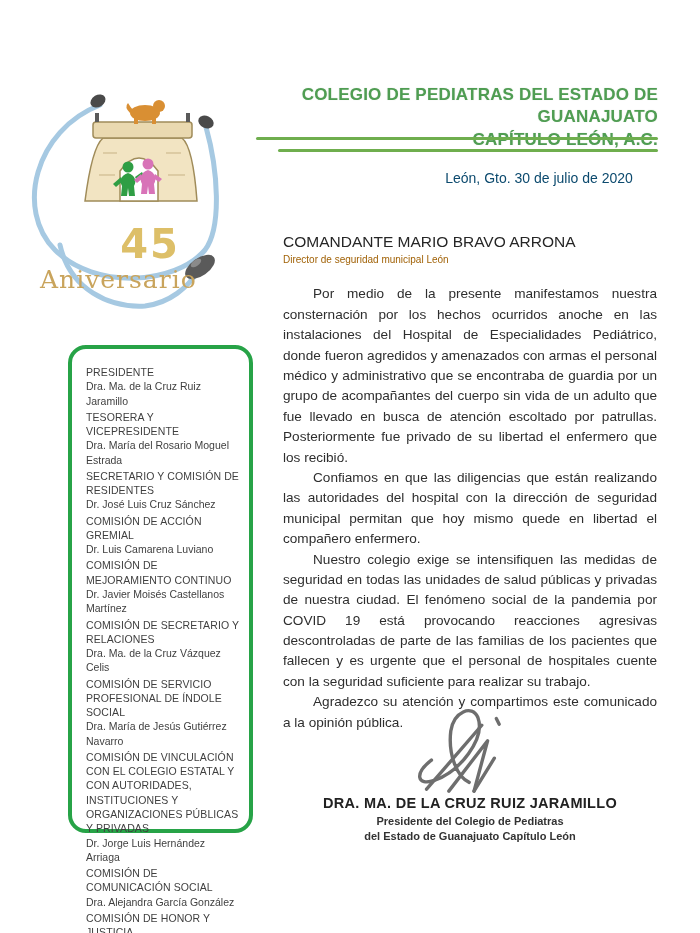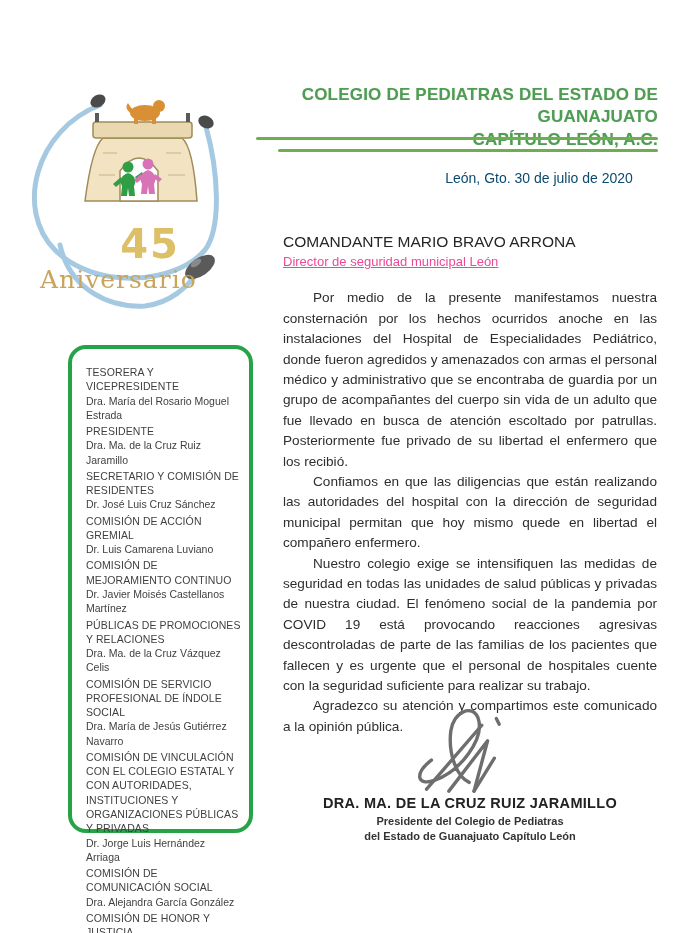--- a/index.html
+++ b/index.html
@@ -50,21 +50,21 @@
   }
   .board-box .entry{margin:0 0 2px 0;}
   .board-box .role,.board-box .name{
     font-size:10.5px;line-height:1.36;color:#3f3f3f;
   }
   .board-box .role{letter-spacing:.1px;}
 
   
   .letter{position:absolute;left:283px;top:224px;width:374px;margin-top:8px;}
   .recipient-line1{font-size:15.5px;color:#262626;line-height:1.35;}
-  .recipient-line2{font-size:13px;color:#ec4899;line-height:1.35;text-decoration:underline;}
+  .recipient-line2{font-size:10px;color:#a16207;line-height:1.35;}
   .paras{margin-top:18px;}
   .paras p{
     margin:0;font-size:13.6px;line-height:1.5;color:#2e2e2e;
     text-align:justify;text-indent:30px;
   }
 
   
   .signature-wrap{position:absolute;left:395px;top:702px;width:160px;height:92px;}
   .sig-name-block{position:absolute;left:283px;top:795px;width:374px;text-align:center;}
   .sig-name{font-size:14.5px;font-weight:bold;color:#222;letter-spacing:.3px;}
@@ -137,46 +137,46 @@
         <ellipse cx="196" cy="188" rx="6" ry="3" transform="rotate(-35 196 188)" fill="#8a8a8a"></ellipse>
       </g>
     </svg>
     <div class="anniv-num">45</div>
     <div class="anniv-word">Aniversario</div>
   </div>
 
   <div class="board-box">
 
       <div class="entry">
+        <div class="role">PRESIDENTE</div>
+        <div class="name">Dra. Ma. de la Cruz Ruiz Jaramillo</div>
+      </div>
+
+      <div class="entry">
         <div class="role">TESORERA Y VICEPRESIDENTE</div>
         <div class="name">Dra. María del Rosario Moguel Estrada</div>
       </div>
 
       <div class="entry">
-        <div class="role">PRESIDENTE</div>
-        <div class="name">Dra. Ma. de la Cruz Ruiz Jaramillo</div>
-      </div>
-
-      <div class="entry">
         <div class="role">SECRETARIO Y COMISIÓN DE RESIDENTES</div>
         <div class="name">Dr. José Luis Cruz Sánchez</div>
       </div>
 
       <div class="entry">
         <div class="role">COMISIÓN DE ACCIÓN GREMIAL</div>
         <div class="name">Dr. Luis Camarena Luviano</div>
       </div>
 
       <div class="entry">
         <div class="role">COMISIÓN DE MEJORAMIENTO CONTINUO</div>
         <div class="name">Dr. Javier Moisés Castellanos Martínez</div>
       </div>
 
       <div class="entry">
-        <div class="role">PÚBLICAS DE PROMOCIONES Y RELACIONES</div>
+        <div class="role">COMISIÓN DE SECRETARIO Y RELACIONES</div>
         <div class="name">Dra. Ma. de la Cruz Vázquez Celis</div>
       </div>
 
       <div class="entry">
         <div class="role">COMISIÓN DE SERVICIO PROFESIONAL DE ÍNDOLE SOCIAL</div>
         <div class="name">Dra. María de Jesús Gutiérrez Navarro</div>
       </div>
 
       <div class="entry">
         <div class="role">COMISIÓN DE VINCULACIÓN CON EL COLEGIO ESTATAL Y CON AUTORIDADES, INSTITUCIONES Y ORGANIZACIONES PÚBLICAS Y PRIVADAS</div>

